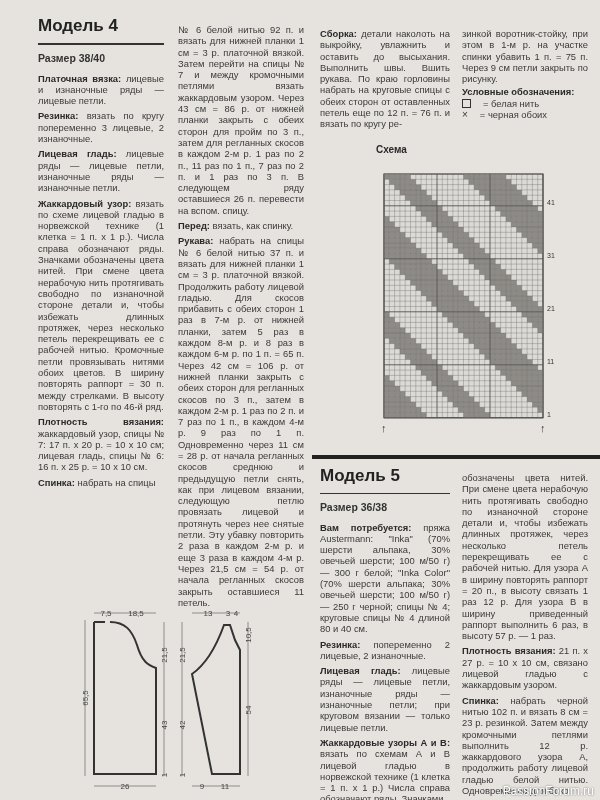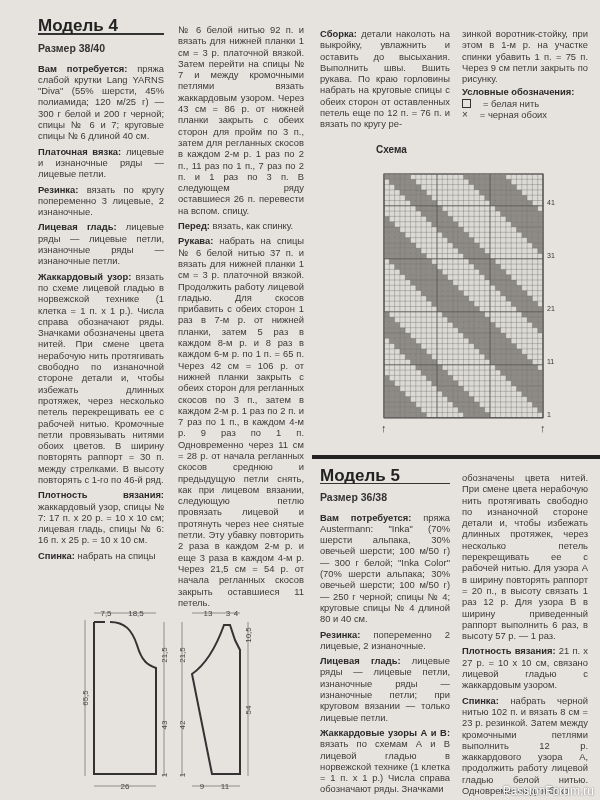--- a/index.html
+++ b/index.html
@@ -5,36 +5,35 @@
   html, body { margin:0; padding:0; }
   body {
     width:600px; height:800px; overflow:hidden; position:relative;
     background:#e6e3de;
     font-family:"Liberation Sans", sans-serif;
     color:#3a3a3a;
   }
   .col { position:absolute; font-size:9.4px; line-height:11.3px; text-align:justify; }
   .col p { margin:4px 0 2px 0; }
   .b { font-weight:bold; color:#2a2a2a; }
-  .model-title { font-size:17px; font-weight:bold; color:#222; margin:0; padding-bottom:2px; border-bottom:2px solid #333; }
+  .model-title { font-size:17px; font-weight:bold; color:#222; margin:0; padding-bottom:12px; border-bottom:2px solid #333; }
   .size { font-weight:bold; font-size:10.5px; color:#333; margin:8px 0 8px 0; }
   .rule { position:absolute; background:#222; }
   .legend-item { display:flex; align-items:center; gap:12px; }
   .sq { display:inline-block; width:7px; height:7px; border:1px solid #333; }
   .watermark { position:absolute; right:6px; bottom:2px; font-size:12px; color:#fff; text-shadow:0 0 2px #555; }
   svg text { font-family:"Liberation Sans", sans-serif; }
 </style>
 </head>
 <body>
 
 <div class="col" style="left:38px; top:20px; width:126px;">
   <h2 class="model-title">Модель 4</h2>
   <div class="size">Размер 38/40</div>
   <div id="m4c1">
-      <p><span class="b">Вам потребуется:</span><span> пряжа слабой крутки Lang YARNS "Diva" (55% шерсти, 45% полиамида; 120 м/25 г) — 300 г белой и 200 г черной; спицы № 6 и 7; круговые спицы № 6 длиной 40 см.</span></p>
       <p><span class="b">Платочная вязка:</span><span> лицевые и изнаночные ряды — лицевые петли.</span></p>
       <p><span class="b">Резинка:</span><span> вязать по кругу попеременно 3 лицевые, 2 изнаночные.</span></p>
       <p><span class="b">Лицевая гладь:</span><span> лицевые ряды — лицевые петли, изнаночные ряды — изнаночные петли.</span></p>
       <p><span class="b">Жаккардовый узор:</span><span> вязать по схеме лицевой гладью в норвежской технике (1 клетка = 1 п. x 1 р.). Числа справа обозначают ряды. Значками обозначены цвета нитей. При смене цвета нерабочую нить протягивать свободно по изнаночной стороне детали и, чтобы избежать длинных протяжек, через несколько петель перекрещивать ее с рабочей нитью. Кромочные петли провязывать нитями обоих цветов. В ширину повторять раппорт = 30 п. между стрелками. В высоту повторять с 1-го по 46-й ряд.</span></p>
       <p><span class="b">Плотность вязания:</span><span> жаккардовый узор, спицы № 7: 17 п. x 20 р. = 10 x 10 см; лицевая гладь, спицы № 6: 16 п. x 25 р. = 10 x 10 см.</span></p>
       <p><span class="b">Спинка:</span><span> набрать на спицы</span></p>
     </div>
 </div>
 
 <div class="col" style="left:178px; top:20px; width:126px;">

